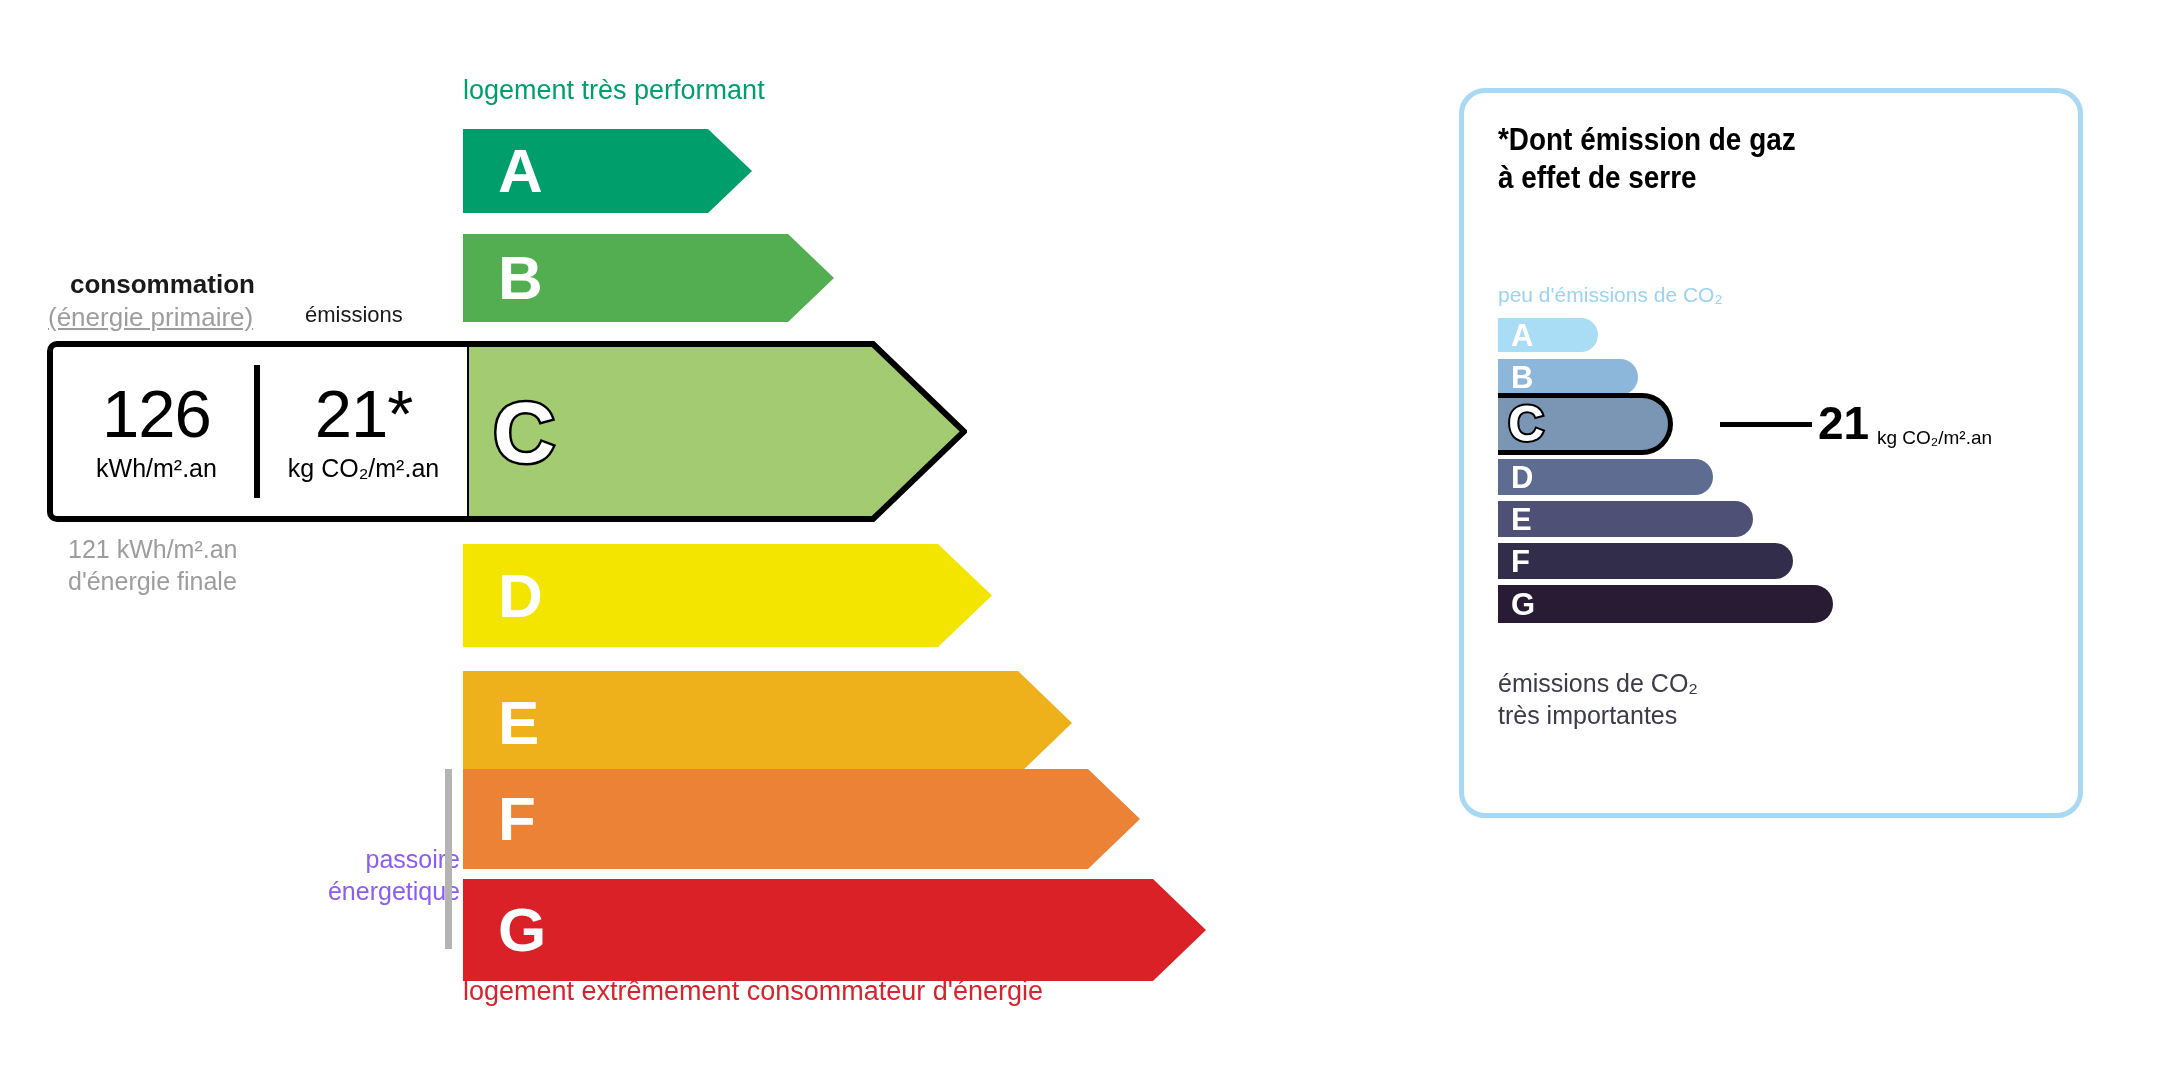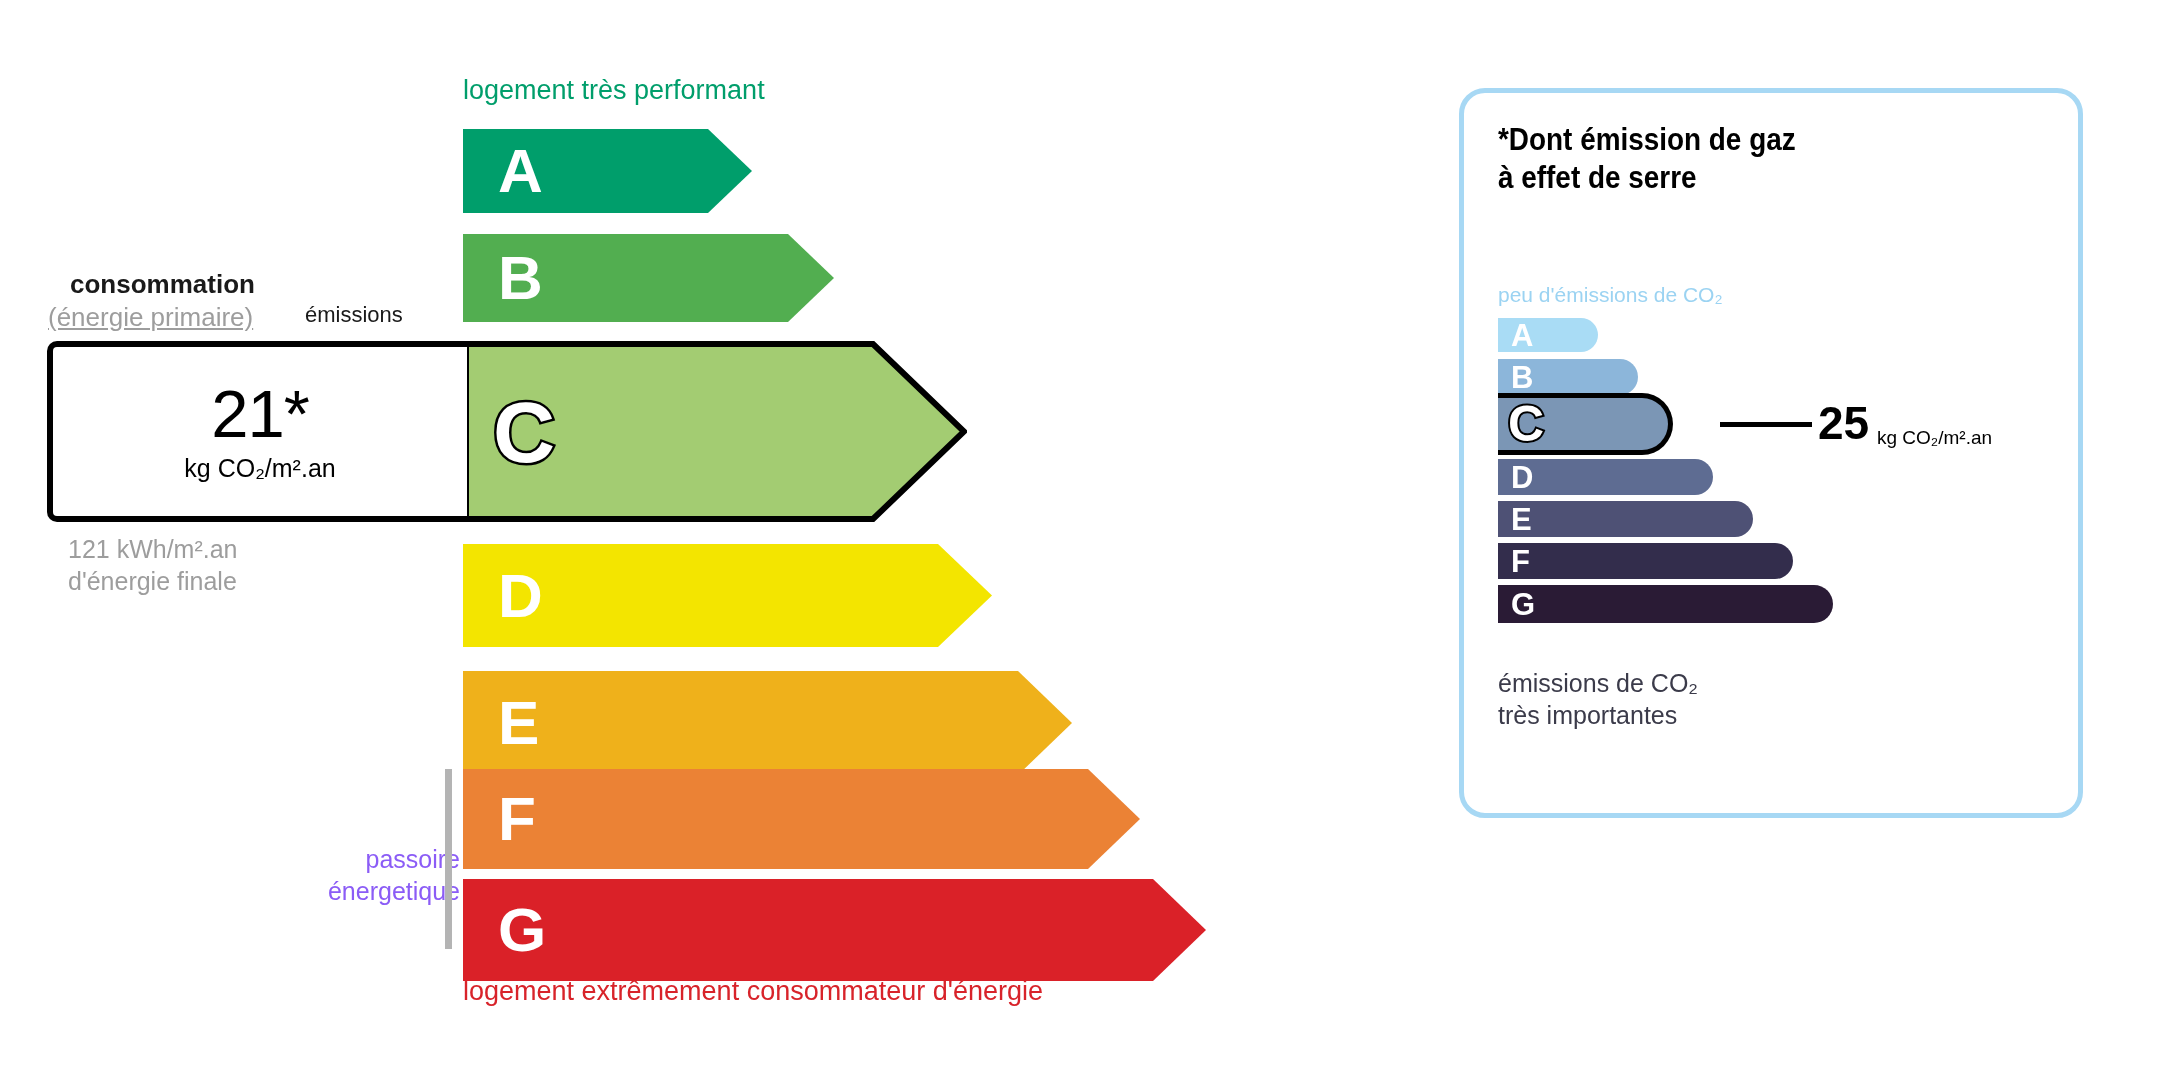--- a/index.html
+++ b/index.html
@@ -182,20 +182,24 @@
 
   <div id="dpe">
 
     <div class="top-caption">logement très performant</div>
 
     <div class="hdr-conso">consommation</div>
     <div class="hdr-conso-sub">(énergie primaire)</div>
     <div class="hdr-emis">émissions</div>
 
     <div class="valuebox">
+      <div class="cell left">
+        <div class="big">126</div>
+        <div class="unit">kWh/m².an</div>
+      </div>
       <div class="cell right">
         <div class="big">21*</div>
         <div class="unit">kg CO₂/m².an</div>
       </div>
     </div>
 
     <div class="final-energy" style="white-space:pre-line">121 kWh/m².an
 d'énergie finale</div>
 
     <div class="passoire-label" style="white-space:pre-line">passoire
@@ -273,19 +277,19 @@
         </div>
         <div class="gbar" style="top: 450px; width: 295px; height: 36px; background: rgb(51, 45, 76);">
           <span class="gletter">F</span>
         </div>
         <div class="gbar" style="top: 492px; width: 335px; height: 38px; background: rgb(42, 27, 53);">
           <span class="gletter">G</span>
         </div>
       </div>
 
     <div class="ges-connector" style="left:256px; top:329px; width:92px;"></div>
-    <div class="ges-value" style="left:354px; top:307px;">25</div>
+    <div class="ges-value" style="left:354px; top:307px;">21</div>
     <div class="ges-value-unit" style="left:413px; top:334px;">kg CO₂/m².an</div>
 
     <div class="ges-bottom-caption">émissions de CO₂
 très importantes</div>
   </div>
 </div>
 
 </body></html>

